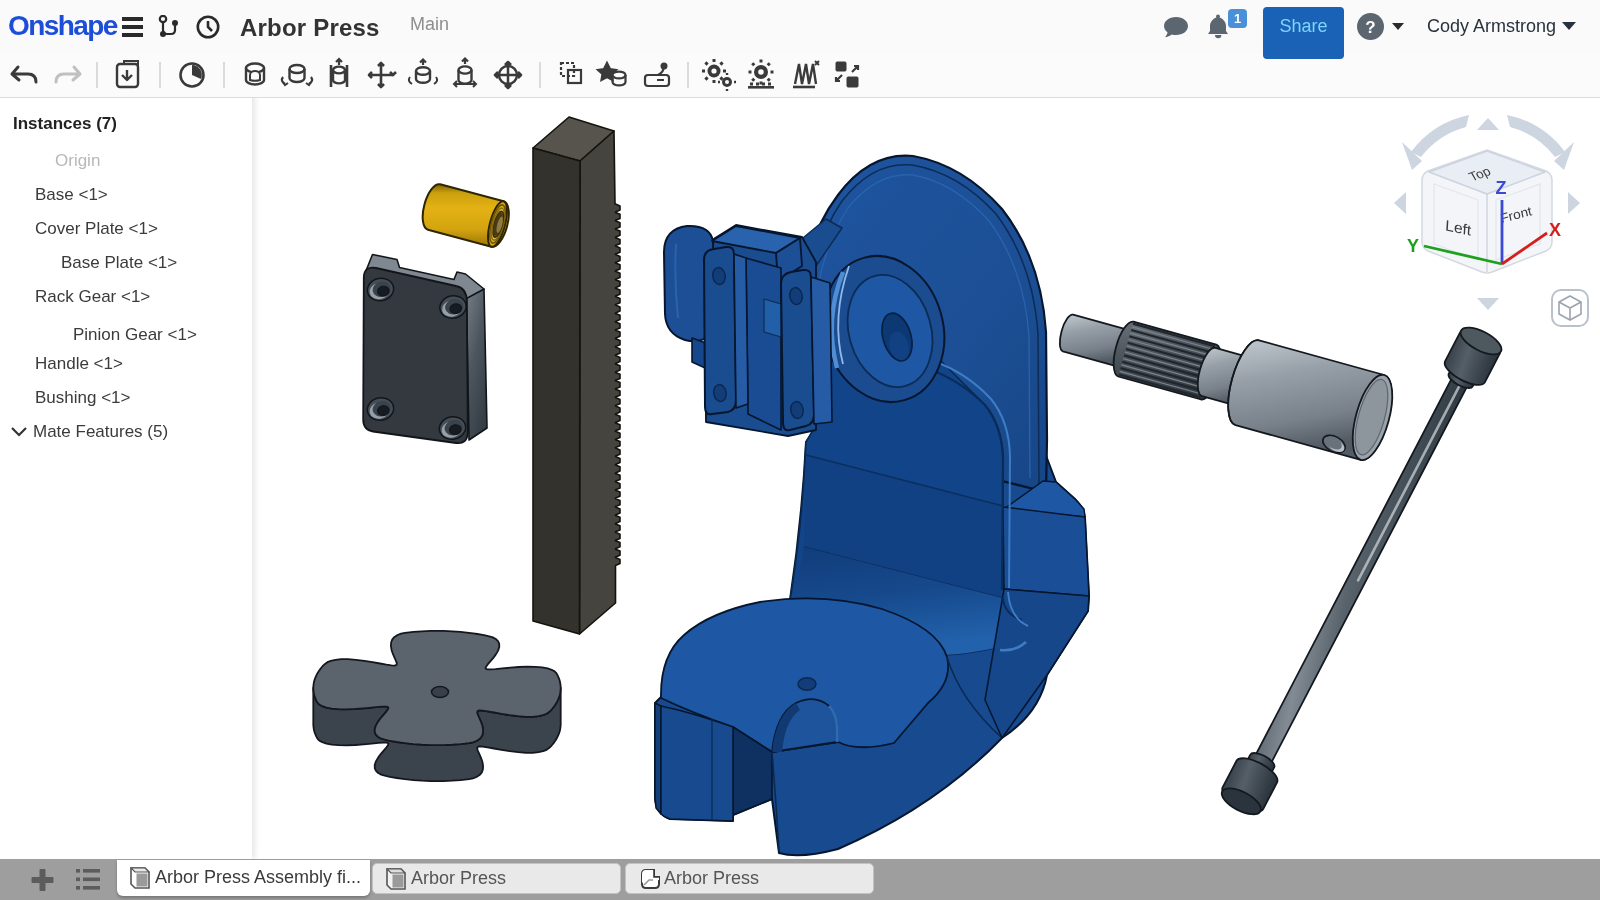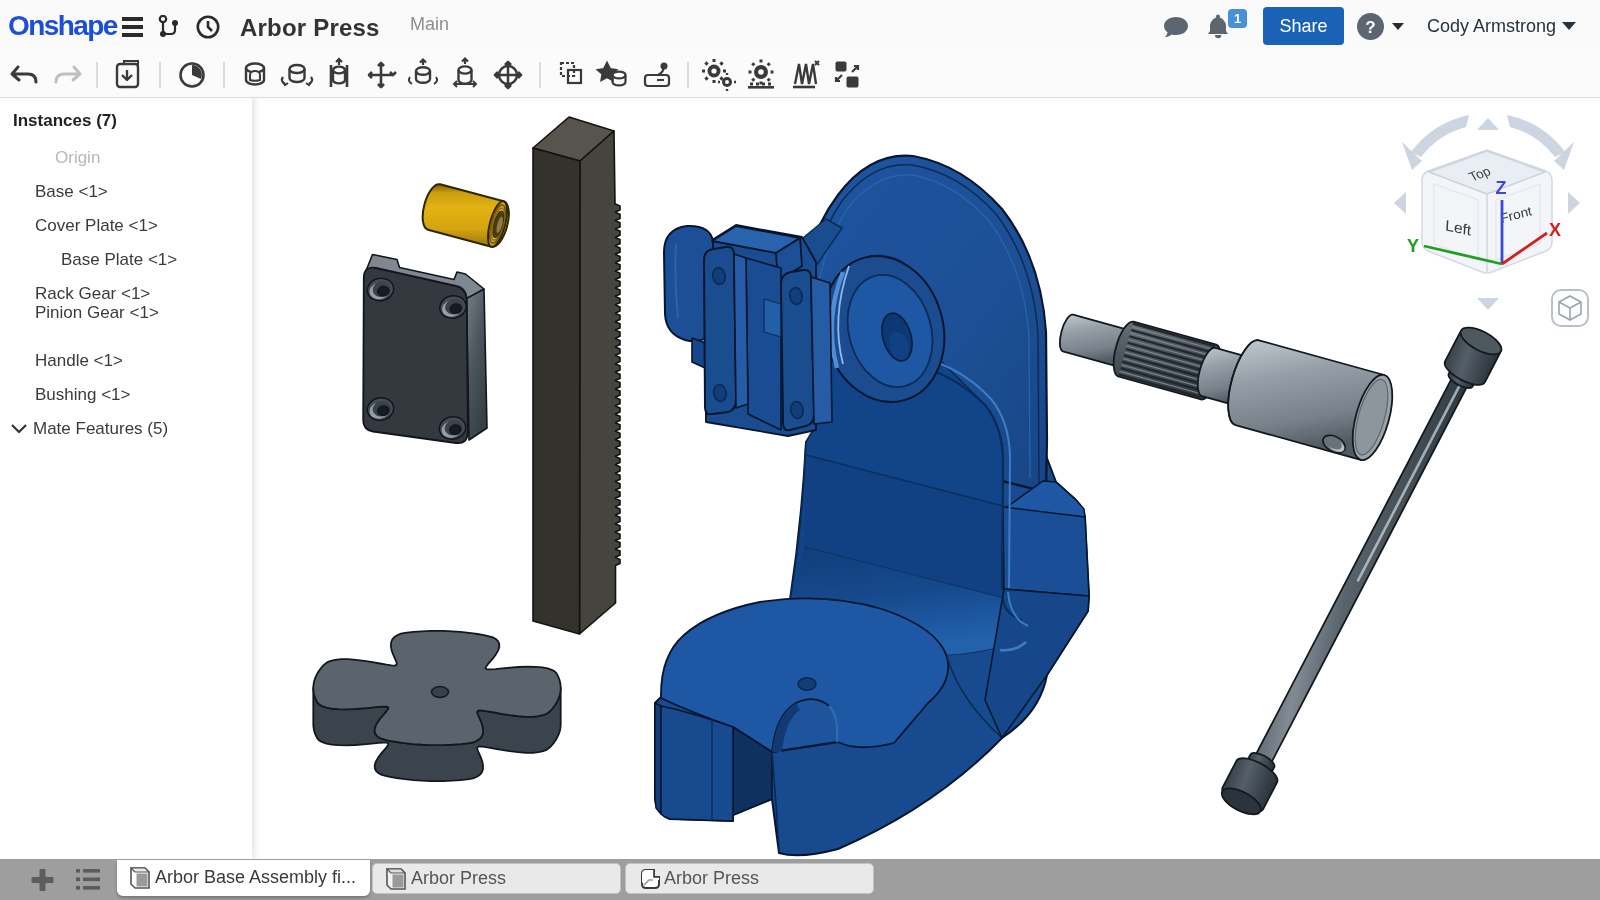--- a/index.html
+++ b/index.html
@@ -5,30 +5,30 @@
 * { margin:0; padding:0; box-sizing:border-box; }
 html,body { width:1600px; height:900px; overflow:hidden; font-family:"Liberation Sans", sans-serif; background:#fff; }
 #page { position:relative; width:1600px; height:900px; }
 
 
 #header { position:absolute; left:0; top:0; width:1600px; height:53px; background:#fafafa; z-index:30; }
 #logo { position:absolute; left:8px; top:10px; font-size:28px; font-weight:bold; color:#1d4ed8; letter-spacing:-1.6px; }
 .hico { position:absolute; top:16px; }
 #title { position:absolute; left:240px; top:14px; font-size:24px; font-weight:bold; color:#333; letter-spacing:0.2px; }
 #wsname { position:absolute; left:410px; top:14px; font-size:18px; color:#8e8e8e; }
-#share { position:absolute; left:1263px; top:7px; width:81px; height:38px; background:#1a62b5; border-radius:4px; color:#ffffff; font-size:18px; text-align:center; line-height:38px; }
+#share { position:absolute; left:1263px; top:7px; width:81px; height:52px; background:#1a62b5; border-radius:4px; color:#7dd3fc; font-size:18px; text-align:center; line-height:38px; }
 #username { position:absolute; left:1427px; top:16px; font-size:18px; color:#28323e; }
 #ucaret { position:absolute; left:1562px; top:22px; width:0; height:0; border-left:7px solid transparent; border-right:7px solid transparent; border-top:8px solid #28323e; }
 #badge { position:absolute; left:1228px; top:9px; min-width:19px; height:19px; background:#4a90d9; border-radius:4px; color:#fff; font-size:13px; font-weight:bold; text-align:center; line-height:19px; padding:0 3px; }
 
 
 #toolbar { position:absolute; left:0; top:53px; width:1600px; height:45px; background:#fbfbfb; border-bottom:1px solid #dcdcdc; z-index:25; }
 
 
-#panel { position:absolute; left:0; top:53px; width:252px; height:806px; background:#fff; z-index:20; box-shadow:3px 0 6px rgba(0,0,0,0.10); border-top:3px solid #22c55e;padding-left:15px; }
+#panel { position:absolute; left:0; top:53px; width:252px; height:806px; background:#fff; z-index:20; box-shadow:3px 0 6px rgba(0,0,0,0.10); border-top:6px solid #22c55e;padding-left:15px; }
 #panel .hdr { position:absolute; left:13px; top:55px; font-size:17px; font-weight:bold; color:#222; }
 #panel .item { position:absolute; left:35px; font-size:17px; color:#3b3b3b; }
 #panel .origin { color:#b8b8b8; }
 
 
 #viewport { position:absolute; left:0px; top:97px; width:1600px; height:762px; background:#fff; z-index:1; }
 
 
 #bottombar { position:absolute; left:0; top:859px; width:1600px; height:41px; background:#9e9e9e; z-index:40; }
 .tab2 { position:absolute; top:4px; height:31px; background:#e9e9e9; border:1px solid #c2c2c2; border-radius:5px; color:#555; font-size:18px; }
@@ -418,21 +418,21 @@
     </svg>
   </div>
 
   <div id="panel">
     <div class="hdr">Instances (7)</div>
     <div class="item origin" style="top:92px;margin-left:20px;">Origin</div>
     <div class="item" style="top:126px;">Base &lt;1&gt;</div>
     <div class="item" style="top:160px;text-align:right;">Cover Plate &lt;1&gt;</div>
     <div class="item" style="top:194px;margin-left:26px;">Base Plate &lt;1&gt;</div>
     <div class="item" style="top:228px;">Rack Gear &lt;1&gt;</div>
-    <div class="item" style="top:247px;">Pinion Gear &lt;1&gt;</div>
+    <div class="item" style="top:266px;margin-left:38px;">Pinion Gear &lt;1&gt;</div>
     <div class="item" style="top:295px;">Handle &lt;1&gt;</div>
     <div class="item" style="top:329px;">Bushing &lt;1&gt;</div>
     <svg style="position:absolute; left:11px; top:368px;" width="16" height="10" viewBox="0 0 16 10">
         <path d="M1 1 L8 8 L15 1" fill="none" stroke="#333" stroke-width="2.2"></path>
       </svg>
     <div class="item" style="left:33px; top:363px;">Mate Features (5)</div>
   </div>
 
   <div id="bottombar">
     <svg style="position:absolute; left:30px; top:9px;" width="25" height="24" viewBox="0 0 25 24">
@@ -450,21 +450,21 @@
           <rect x="0" y="17" width="4" height="3.6"></rect>
           <rect x="7" y="17" width="17" height="3.6"></rect>
         </g>
       </svg>
     <div id="tabA">
       <svg class="tabico" width="20" height="22" viewBox="0 0 20 22">
           <path d="M1 1 L15 1 L19 5 L19 21 L5 21 L1 17 Z" fill="#fff" stroke="#555" stroke-width="1.6"></path>
           <path d="M1 1 L15 1 L19 5 L5 5 L1 1 Z" fill="#e8e8e8" stroke="#555" stroke-width="1.2"></path>
           <rect x="6.5" y="6.5" width="11" height="13" fill="#9a9a9a"></rect>
         </svg>
-      <span class="tabtxt">Arbor Base Assembly fi...</span>
+      <span class="tabtxt">Arbor Press Assembly fi...</span>
     </div>
     <div class="tab2" style="left:372px; width:249px;">
       <svg class="tabico" style="top:4px;" width="20" height="22" viewBox="0 0 20 22">
           <path d="M1 1 L15 1 L19 5 L19 21 L5 21 L1 17 Z" fill="#f2f2f2" stroke="#555" stroke-width="1.6"></path>
           <path d="M1 1 L15 1 L19 5 L5 5 L1 1 Z" fill="#ddd" stroke="#555" stroke-width="1.2"></path>
           <rect x="6.5" y="6.5" width="11" height="13" fill="#9a9a9a"></rect>
         </svg>
       <span class="tabtxt" style="top:4px;">Arbor Press</span>
     </div>
     <div class="tab2" style="left:625px; width:249px;">

